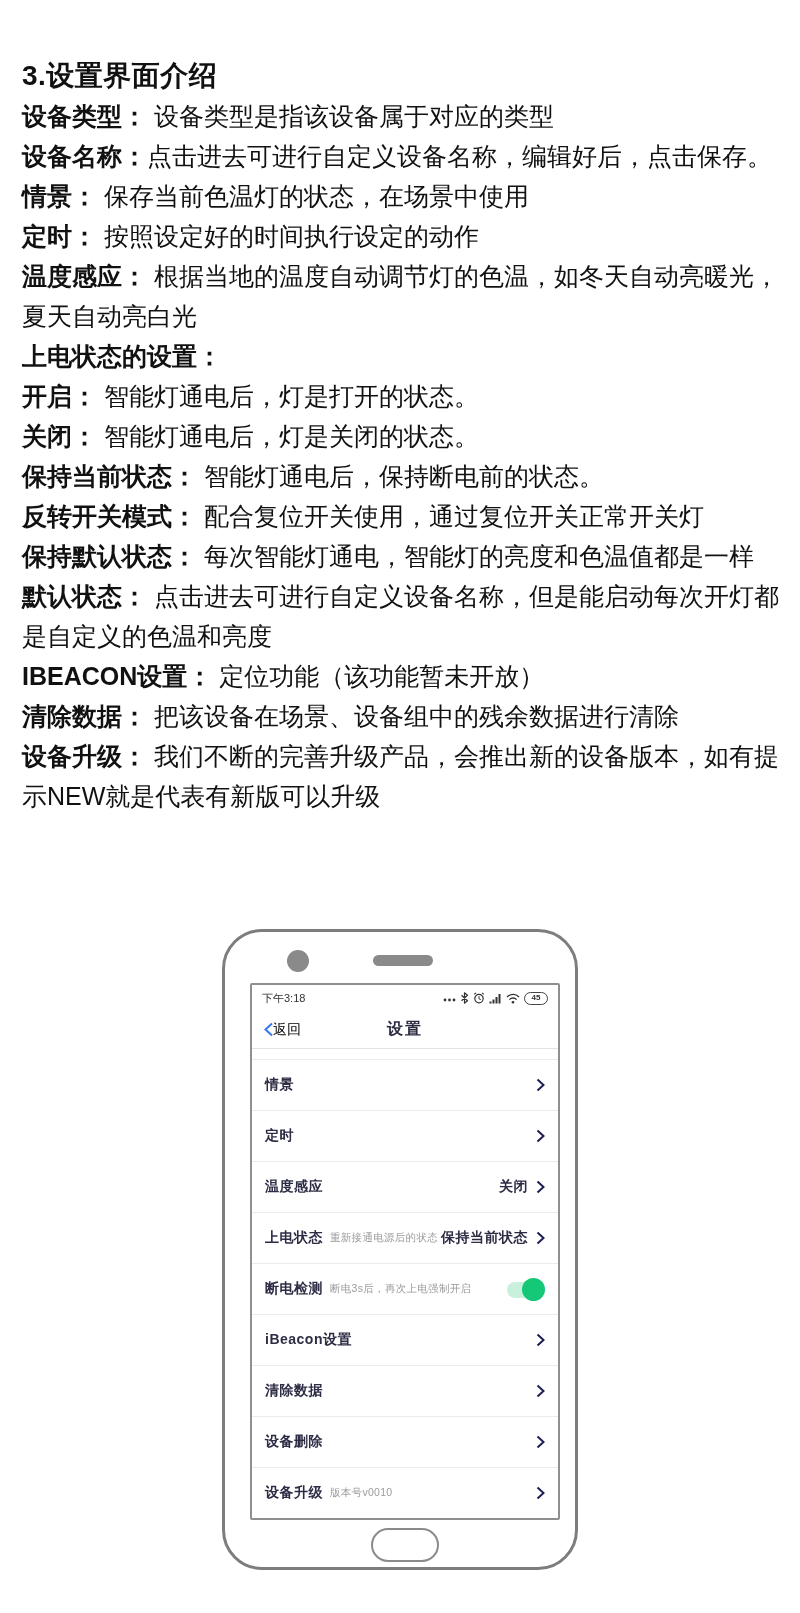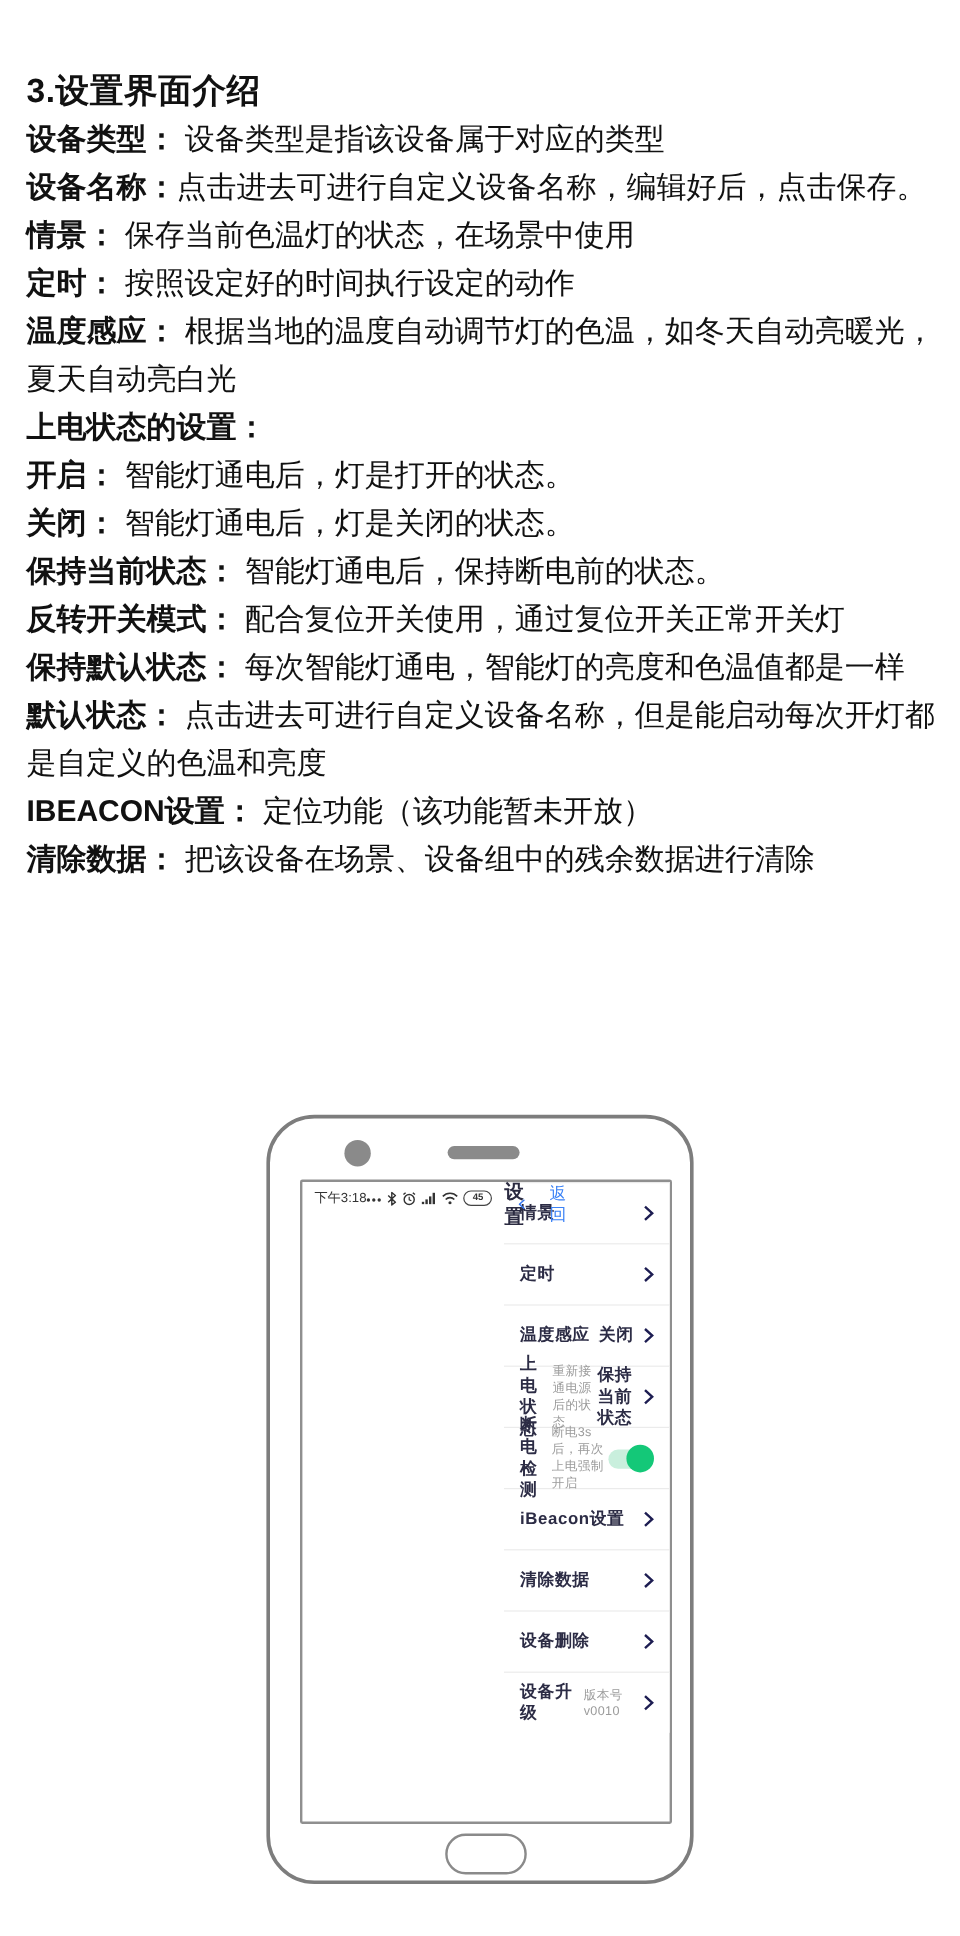--- a/index.html
+++ b/index.html
@@ -18,32 +18,32 @@
   .gap2{margin-top:34px;}
   
   .phone{
     position:absolute;left:222px;top:929px;width:356px;height:641px;
     border:3px solid #7d7d7d;border-radius:40px;box-sizing:border-box;background:#fff;
   }
   .camera{position:absolute;left:62px;top:18px;width:22px;height:22px;border-radius:50%;background:#8a8a8a;}
   .speaker{position:absolute;left:148px;top:23px;width:60px;height:11px;border-radius:6px;background:#8a8a8a;}
   .screen{
     position:absolute;left:25px;top:51px;width:310px;height:537px;box-sizing:border-box;
-    border:2px solid #8f8f8f;border-radius:2px;background:#fff;display:flex;
+    border:2px solid #8f8f8f;border-radius:2px;background:#fff;display:flex;flex-direction:column;
   }
   .statusbar{height:27px;display:flex;align-items:center;padding:0 10px;font-size:11px;color:#333;}
   .statusbar .time{flex:0 0 auto;}
   .statusbar .spacer{flex:1;}
   .sicons{display:flex;align-items:center;gap:4px;}
   .battery{
     width:24px;height:13px;border:1.5px solid #444;border-radius:7px;box-sizing:border-box;
     font-size:8px;line-height:10px;text-align:center;color:#333;font-weight:700;
   }
   .navbar{height:37px;position:relative;display:flex;align-items:center;border-bottom:1px solid #e3e3e3;}
-  .back{position:absolute;left:12px;display:flex;align-items:center;gap:20px;font-size:14px;color:#3b82f6;cursor:pointer;}
+  .back{position:absolute;left:12px;display:flex;align-items:center;gap:0;font-size:14px;color:#000000;cursor:pointer;}
   .navtitle{position:absolute;left:0;right:0;text-align:center;font-size:16px;font-weight:700;color:#2a2a40;letter-spacing:2px;}
   .listpad{height:10px;}
   .rows{flex:1;}
   .row{
     height:51px;box-sizing:border-box;border-top:1px solid #ebebeb;
     display:flex;align-items:center;padding:0 13px;cursor:pointer;background:#fff;
   }
   .row-label{font-size:14px;font-weight:700;color:#2c2c45;letter-spacing:.5px;}
   .row-sub{font-size:10.5px;color:#9b9b9b;margin-left:7px;letter-spacing:.3px;}
   .row-flex{flex:1;}
@@ -74,20 +74,21 @@
       <p class="indent"><span class="lead">开启：</span><span> 智能灯通电后，灯是打开的状态。</span></p>
       <p class="indent"><span class="lead">关闭：</span><span> 智能灯通电后，灯是关闭的状态。</span></p>
       <p class="indent"><span class="lead">保持当前状态：</span><span> 智能灯通电后，保持断电前的状态。</span></p>
       <p class="indent"><span class="lead">反转开关模式：</span><span> 配合复位开关使用，通过复位开关正常开关灯</span></p>
       <p class="indent"><span class="lead">保持默认状态：</span><span> 每次智能灯通电，智能灯的亮度和色温值都是一样</span></p>
       <p class="indent"><span class="lead">默认状态：</span><span>  点击进去可进行自定义设备名称，但是能启动每次开灯都是自定义的色温和亮度</span></p>
     </div>
   <div id="outro">
       <p class="gap2"><span class="lead">IBEACON设置：</span><span> 定位功能（该功能暂未开放）</span></p>
       <p><span class="lead">清除数据：</span><span> 把该设备在场景、设备组中的残余数据进行清除</span></p>
+      <p><span class="lead">设备升级：</span><span> 我们不断的完善升级产品，会推出新的设备版本，如有提示NEW就是代表有新版可以升级</span></p>
     </div>
 </div>
 
 <div class="phone">
   <div class="camera"></div>
   <div class="speaker"></div>
 
   <div class="screen">
 
     <div class="statusbar">

